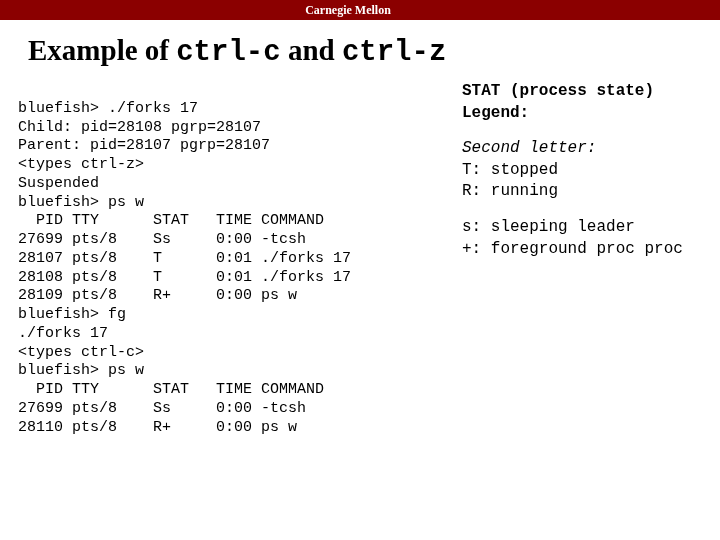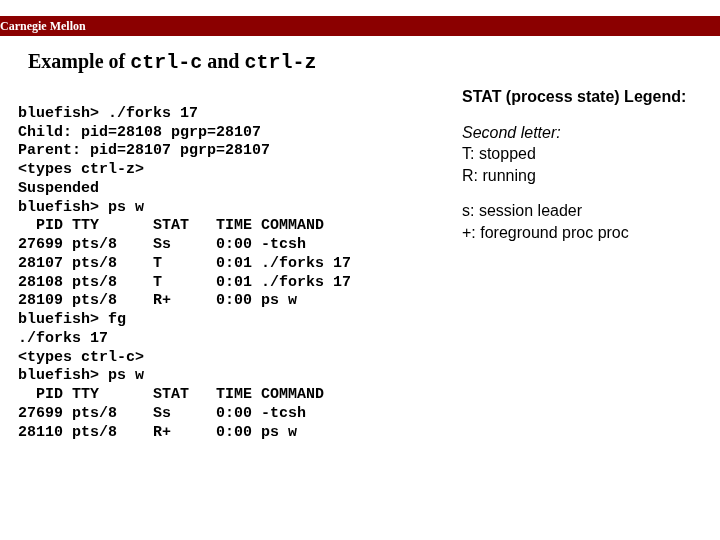--- a/index.html
+++ b/index.html
@@ -13,55 +13,54 @@
     overflow: hidden;
   }
   .topbar {
     width: 100%;
     height: 20px;
     background: #8b0000;
     color: #fff;
     font-family: Georgia, serif;
     font-weight: bold;
     font-size: 12px;
-    text-align: left;
+    text-align: center;
     line-height: 20px;
     padding-right: 24px;
     box-sizing: border-box;
-    margin-top: 16px;
   }
   .title {
     margin: 14px 12px 12px 28px;
-    font-size: 20px;
+    font-size: 29px;
     font-weight: bold;
     font-family: Georgia, "Times New Roman", serif;
   }
   .title .mono {
     font-family: "Courier New", Courier, monospace;
     font-weight: bold;
   }
   .content {
     display: flex;
     flex-direction: row;
     padding: 0 18px 0 18px;
     box-sizing: border-box;
   }
   .terminal {
     flex: 0 0 430px;
     font-family: "Courier New", Courier, monospace;
     font-size: 15px;
     line-height: 1.25;
     white-space: pre;
-    font-weight: bold;
+    font-weight: normal;
     color: #000;
   }
   .legend {
     flex: 1;
     padding-left: 14px;
-    font-family: Liberation Sans, sans-serif;
+    font-family: Liberation Mono, monospace;
     font-size: 16px;
     line-height: 1.35;
   }
   .legend .heading {
     font-weight: bold;
     margin-bottom: 14px;
   }
   .legend .subhead {
     font-style: italic;
   }
@@ -106,19 +105,19 @@
   <div class="legend">
     <div class="heading">STAT (process state) Legend:</div>
 
     <div class="block">
       <div class="subhead">Second letter:</div>
       <div>T: stopped</div>
       <div>R: running</div>
     </div>
 
     <div class="block">
-      <div>s: session leader</div>
+      <div>s: sleeping leader</div>
       <div>+: foreground proc proc</div>
     </div>
 
   </div>
 
 </div>
 
 </body></html>

